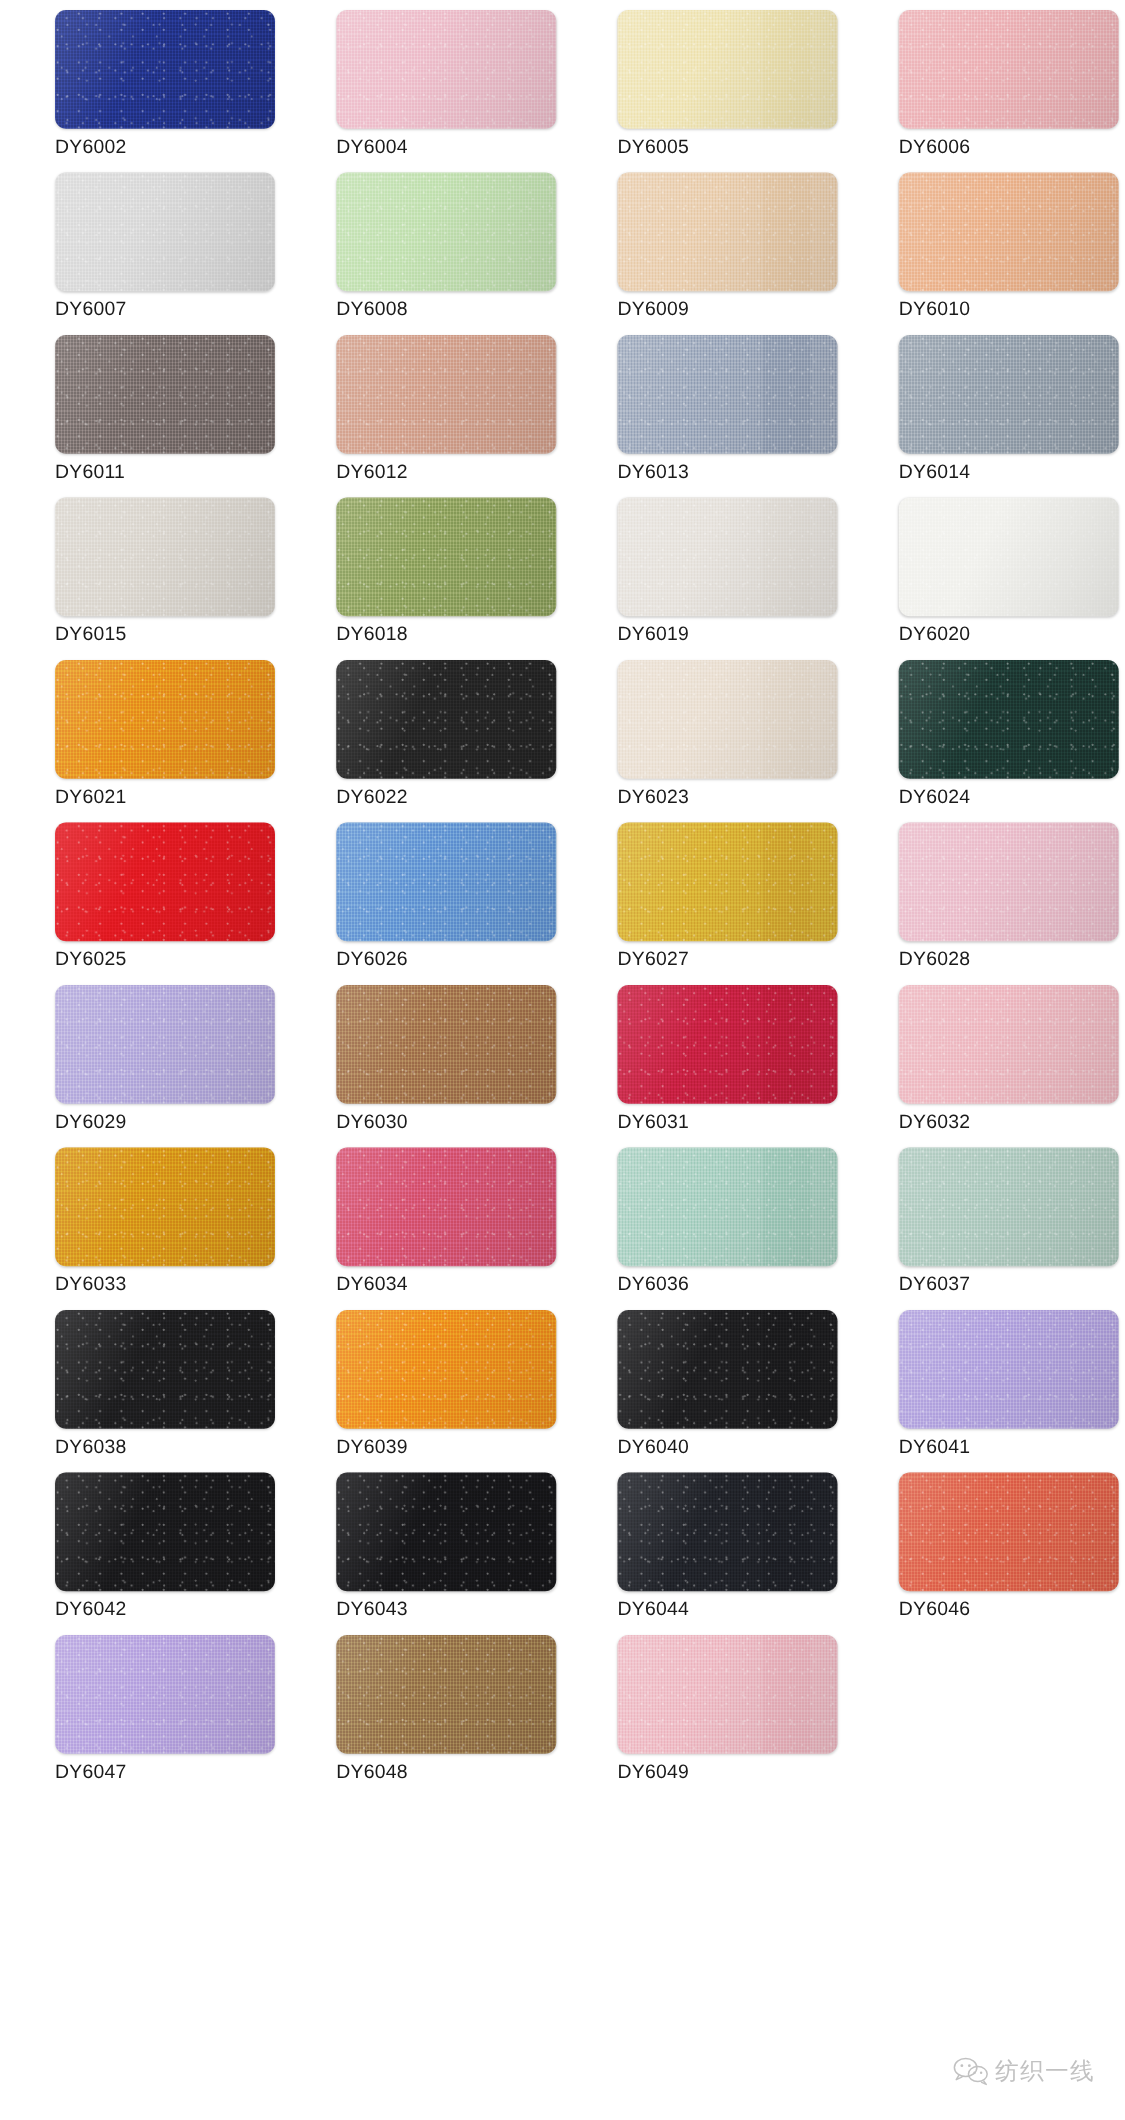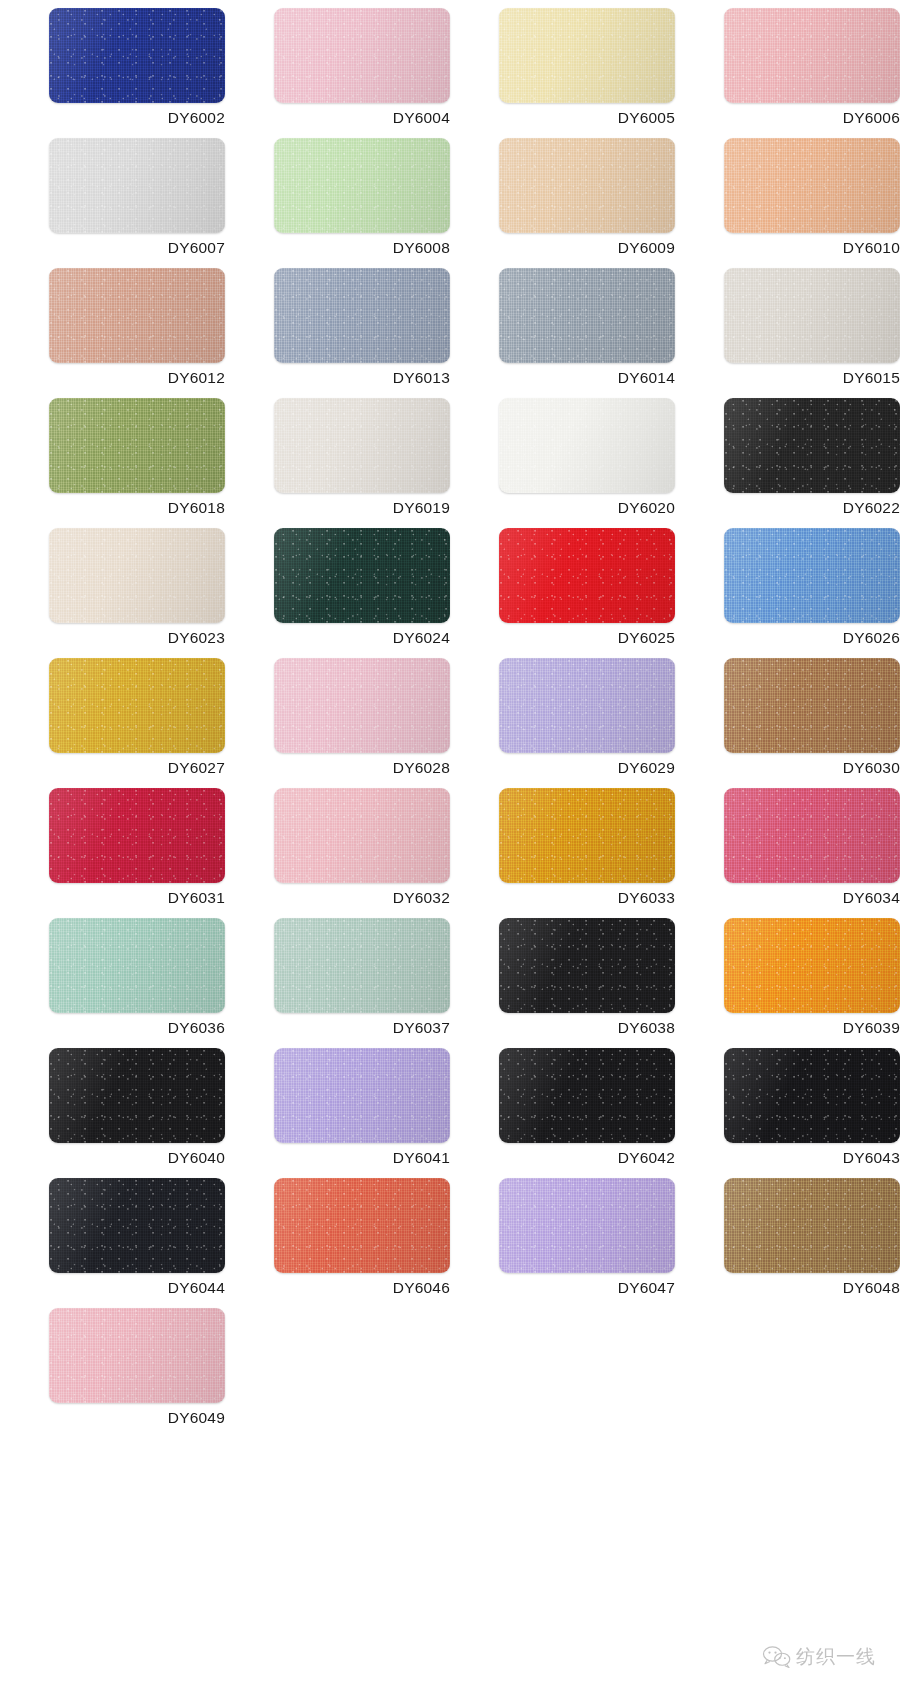--- a/index.html
+++ b/index.html
@@ -29,22 +29,23 @@
     grid-auto-rows: 130px;
     justify-content: start;
     align-content: start;
   }
 
   .swatch-cell {
     width: 225px;
     height: 130px;
     display: flex;
     flex-direction: column;
-    align-items: flex-end;
+    align-items: flex-start;
     justify-content: flex-start;
+    margin-left: 44px;
   }
 
   .swatch-chip {
     width: 176px;
     height: 95px;
     border-radius: 9px;
     position: relative;
     overflow: hidden;
     box-shadow: 0 1px 2px rgba(0,0,0,0.18);
     flex: none;
@@ -184,20 +185,28 @@
       </div>
       <div class="swatch-cell">
         <div class="swatch-chip" style="background-color: rgb(237, 184, 148);">
           <div class="tex-knit"></div>
           <div class="tex-speck"></div>
           <div class="tex-shade"></div>
         </div>
         <div class="swatch-label">DY6010</div>
       </div>
       <div class="swatch-cell">
+        <div class="swatch-chip" style="background-color: rgb(125, 114, 112);">
+          <div class="tex-knit"></div>
+          <div class="tex-speck"></div>
+          <div class="tex-shade"></div>
+        </div>
+        <div class="swatch-label">DY6011</div>
+      </div>
+      <div class="swatch-cell">
         <div class="swatch-chip" style="background-color: rgb(214, 167, 148);">
           <div class="tex-knit"></div>
           <div class="tex-speck"></div>
           <div class="tex-shade"></div>
         </div>
         <div class="swatch-label">DY6012</div>
       </div>
       <div class="swatch-cell">
         <div class="swatch-chip" style="background-color: rgb(154, 166, 186);">
           <div class="tex-knit"></div>
@@ -238,20 +247,28 @@
         </div>
         <div class="swatch-label">DY6019</div>
       </div>
       <div class="swatch-cell">
         <div class="swatch-chip" style="background-color: rgb(242, 242, 238);">
           <div class="tex-knit"></div>
           <div class="tex-speck"></div>
           <div class="tex-shade"></div>
         </div>
         <div class="swatch-label">DY6020</div>
+      </div>
+      <div class="swatch-cell">
+        <div class="swatch-chip" style="background-color: rgb(232, 148, 31);">
+          <div class="tex-knit"></div>
+          <div class="tex-speck"></div>
+          <div class="tex-shade"></div>
+        </div>
+        <div class="swatch-label">DY6021</div>
       </div>
       <div class="swatch-cell">
         <div class="swatch-chip" style="background-color: rgb(38, 38, 38);">
           <div class="tex-knit"></div>
           <div class="tex-speck"></div>
           <div class="tex-shade"></div>
         </div>
         <div class="swatch-label">DY6022</div>
       </div>
       <div class="swatch-cell">

